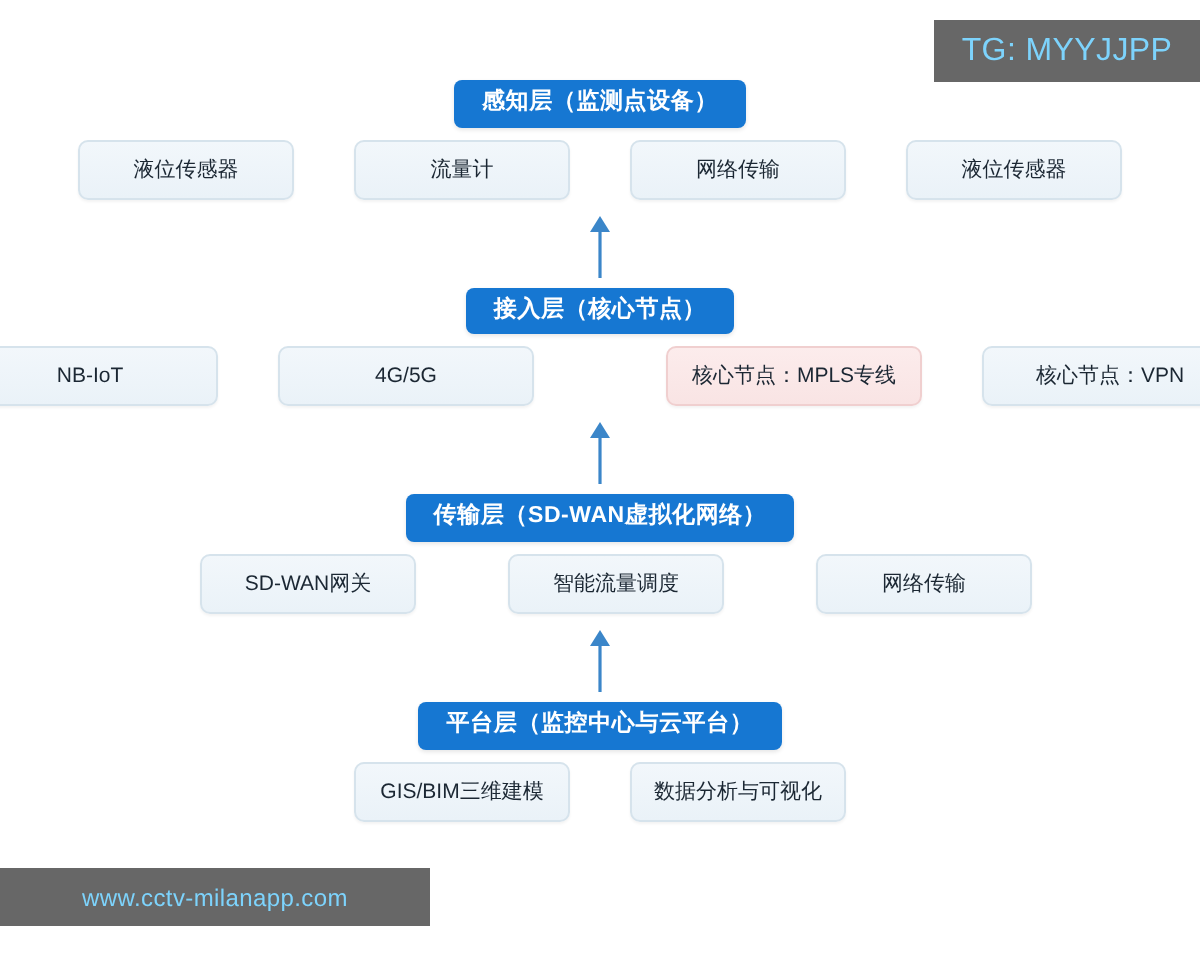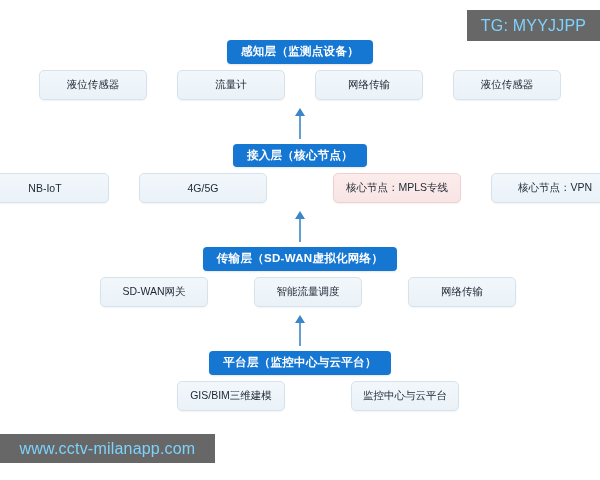--- a/index.html
+++ b/index.html
@@ -78,21 +78,21 @@
     background: linear-gradient(180deg, #fcecec 0%, #f9e4e4 100%);
     border-color: #f0cfcf;
     color: #1b2733;
     margin-left: 36px;
   }
 
   
   .row-sense .node { width: 108px; }
   .row-access .node { width: 128px; }
   .row-trans .node { width: 108px; margin-left: 16px; }
-  .row-plat  .node { width: 108px; margin-left: 36px; }
+  .row-plat  .node { width: 108px; }
 
   .arrow {
     width: 18px;
     height: 34px;
     margin: 6px 0 4px 0;
     display: flex;
     align-items: center;
     justify-content: center;
     color: #3b86c9;
   }
@@ -113,21 +113,21 @@
     top: 10px;
     width: 133px;
     height: 31px;
     font-size: 16px;
   }
   #wm-url {
     left: 0px;
     bottom: 17px;
     width: 215px;
     height: 29px;
-    font-size: 16px;
+    font-size: 12px;
   }
 </style>
 </head>
 <body>
 
 <div id="diagram">
 
   <div class="layer-group">
     <div class="layer-header">感知层（监测点设备）</div>
     <div class="node-row row-sense">
@@ -175,21 +175,21 @@
     <svg width="14" height="34" viewBox="0 0 14 34" aria-hidden="true">
       <line x1="7" y1="33" x2="7" y2="7" stroke="#3b86c9" stroke-width="1.6"></line>
       <path d="M7 2 L12 10 L2 10 Z" fill="#3b86c9"></path>
     </svg>
   </div>
 
   <div class="layer-group">
     <div class="layer-header">平台层（监控中心与云平台）</div>
     <div class="node-row row-plat">
       <div class="node">GIS/BIM三维建模</div>
-      <div class="node">监控中心与云平台</div>
+      <div class="node">数据分析与可视化</div>
     </div>
   </div>
 
 </div>
 
 <div class="watermark" id="wm-tg">TG: MYYJJPP</div>
 
 <div class="watermark" id="wm-url">www.cctv-milanapp.com</div>
 
 </body></html>

